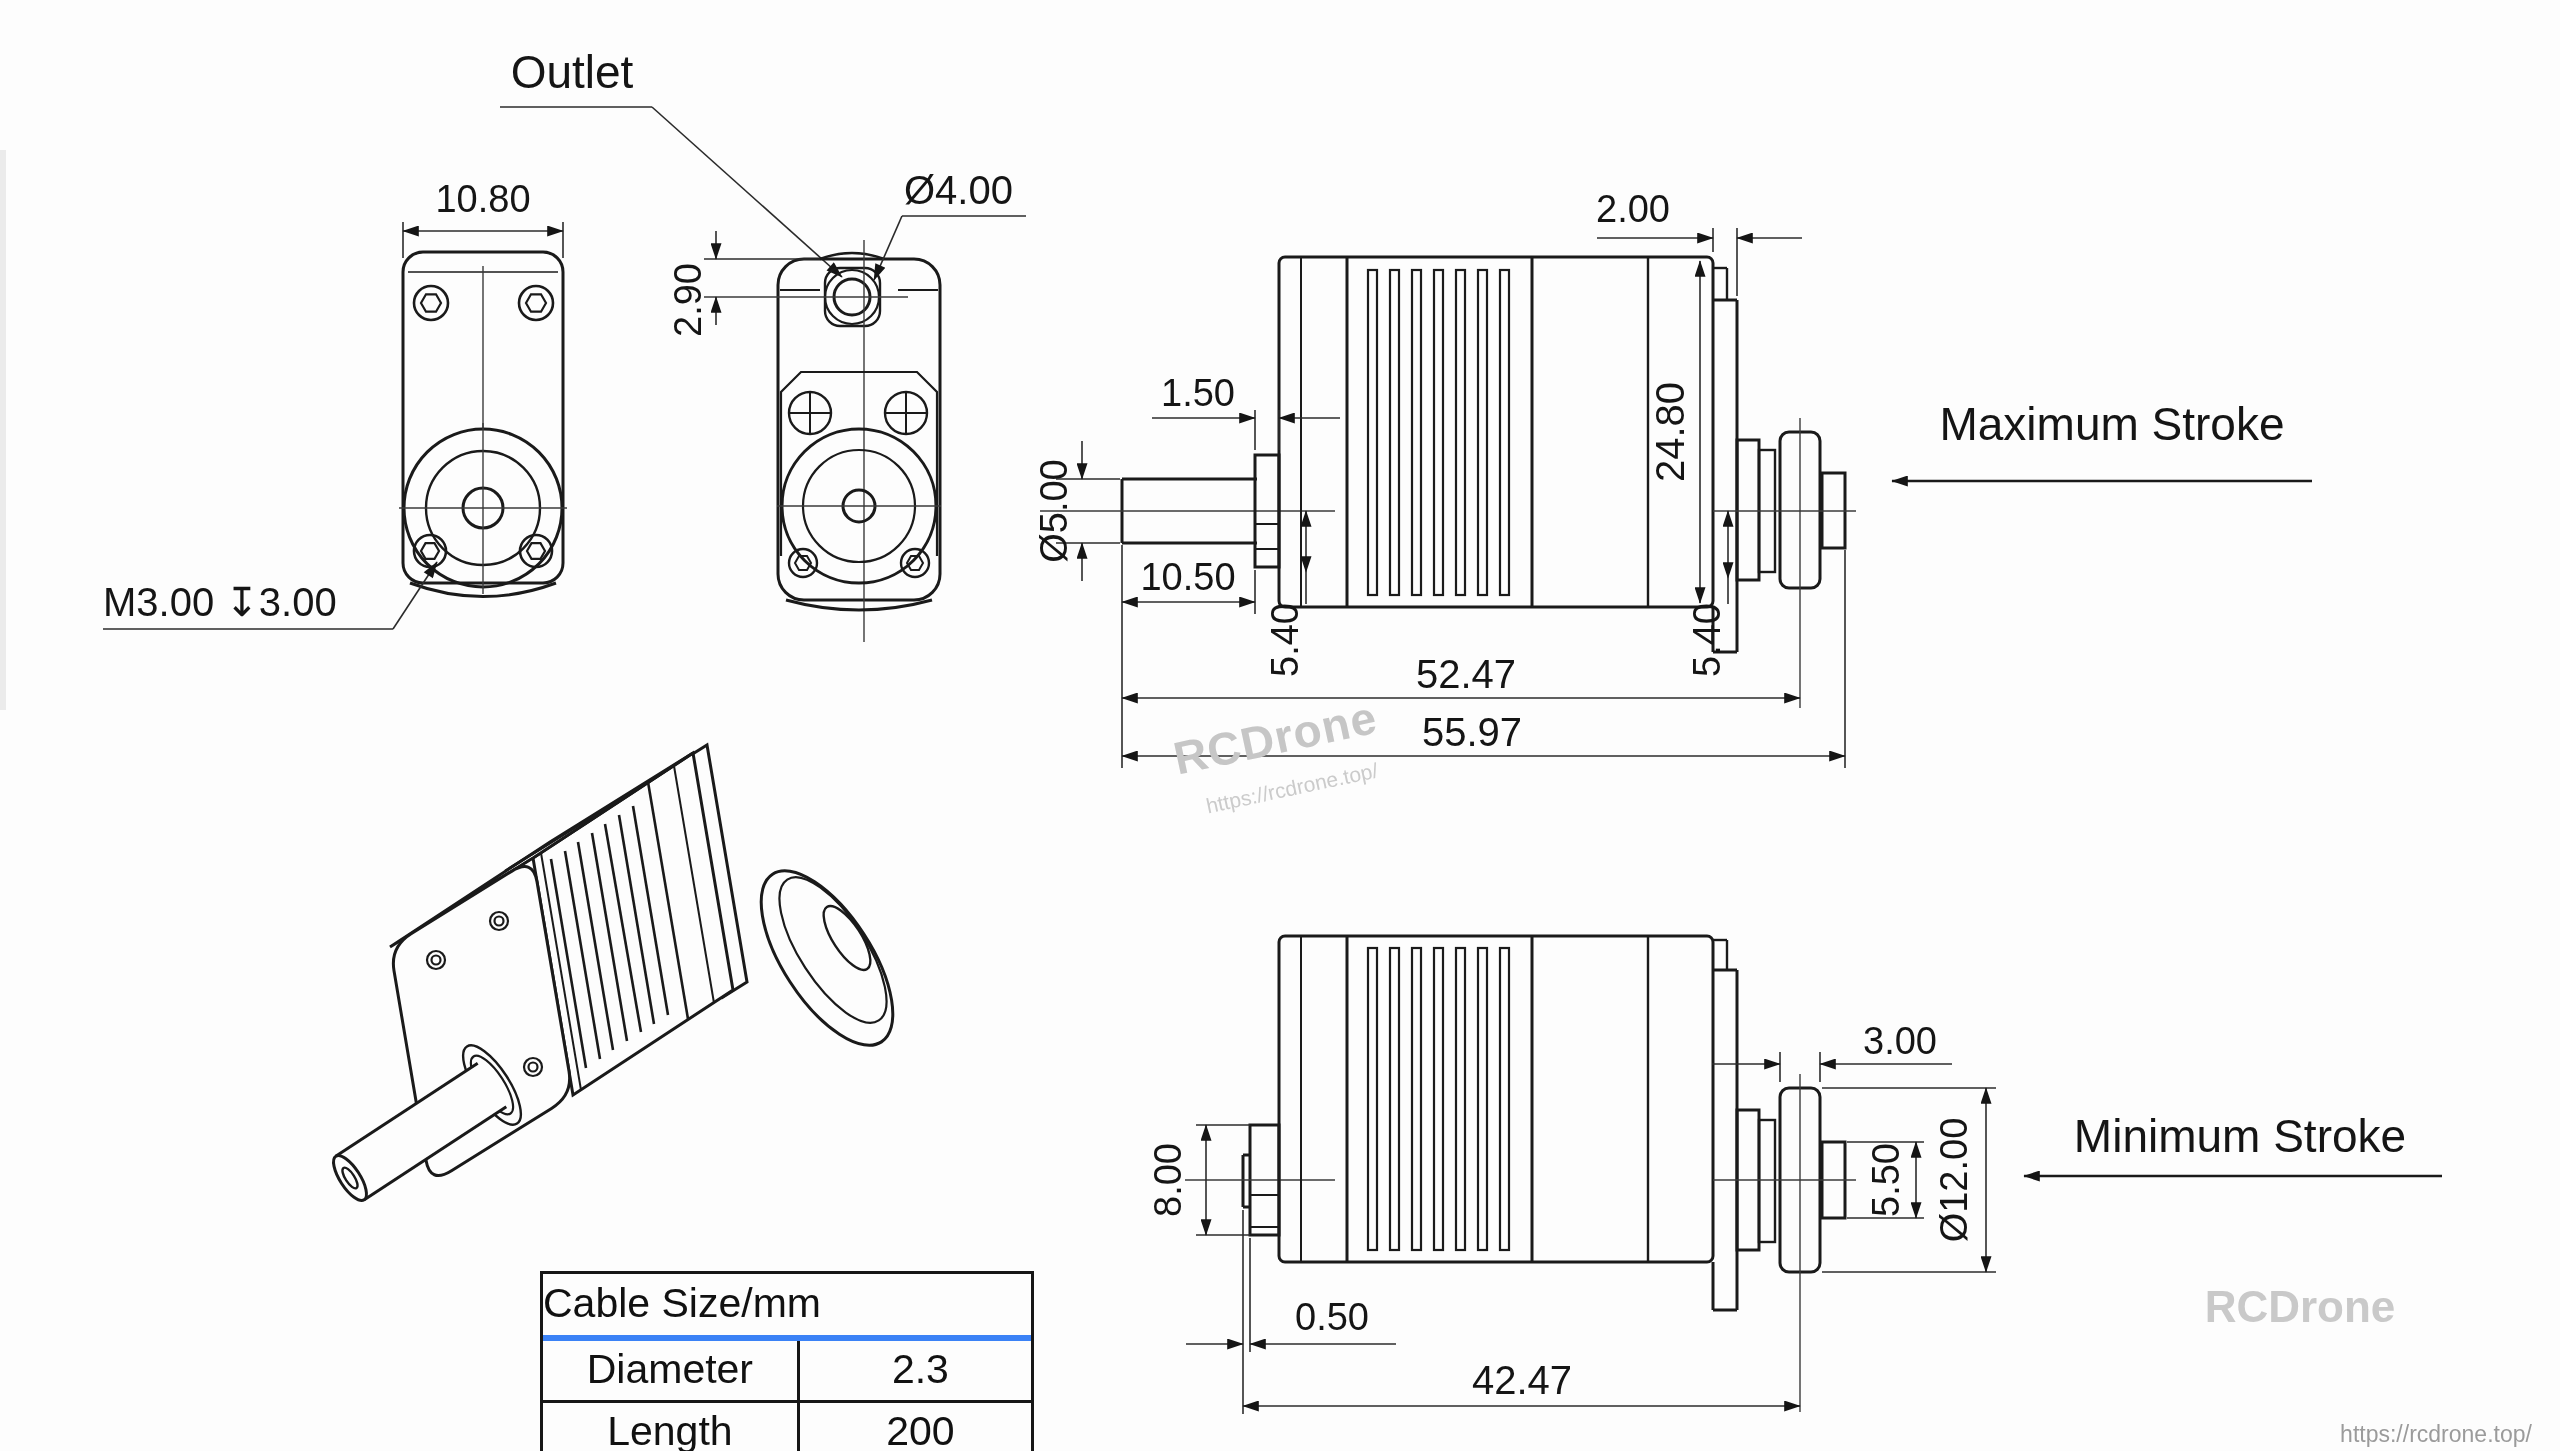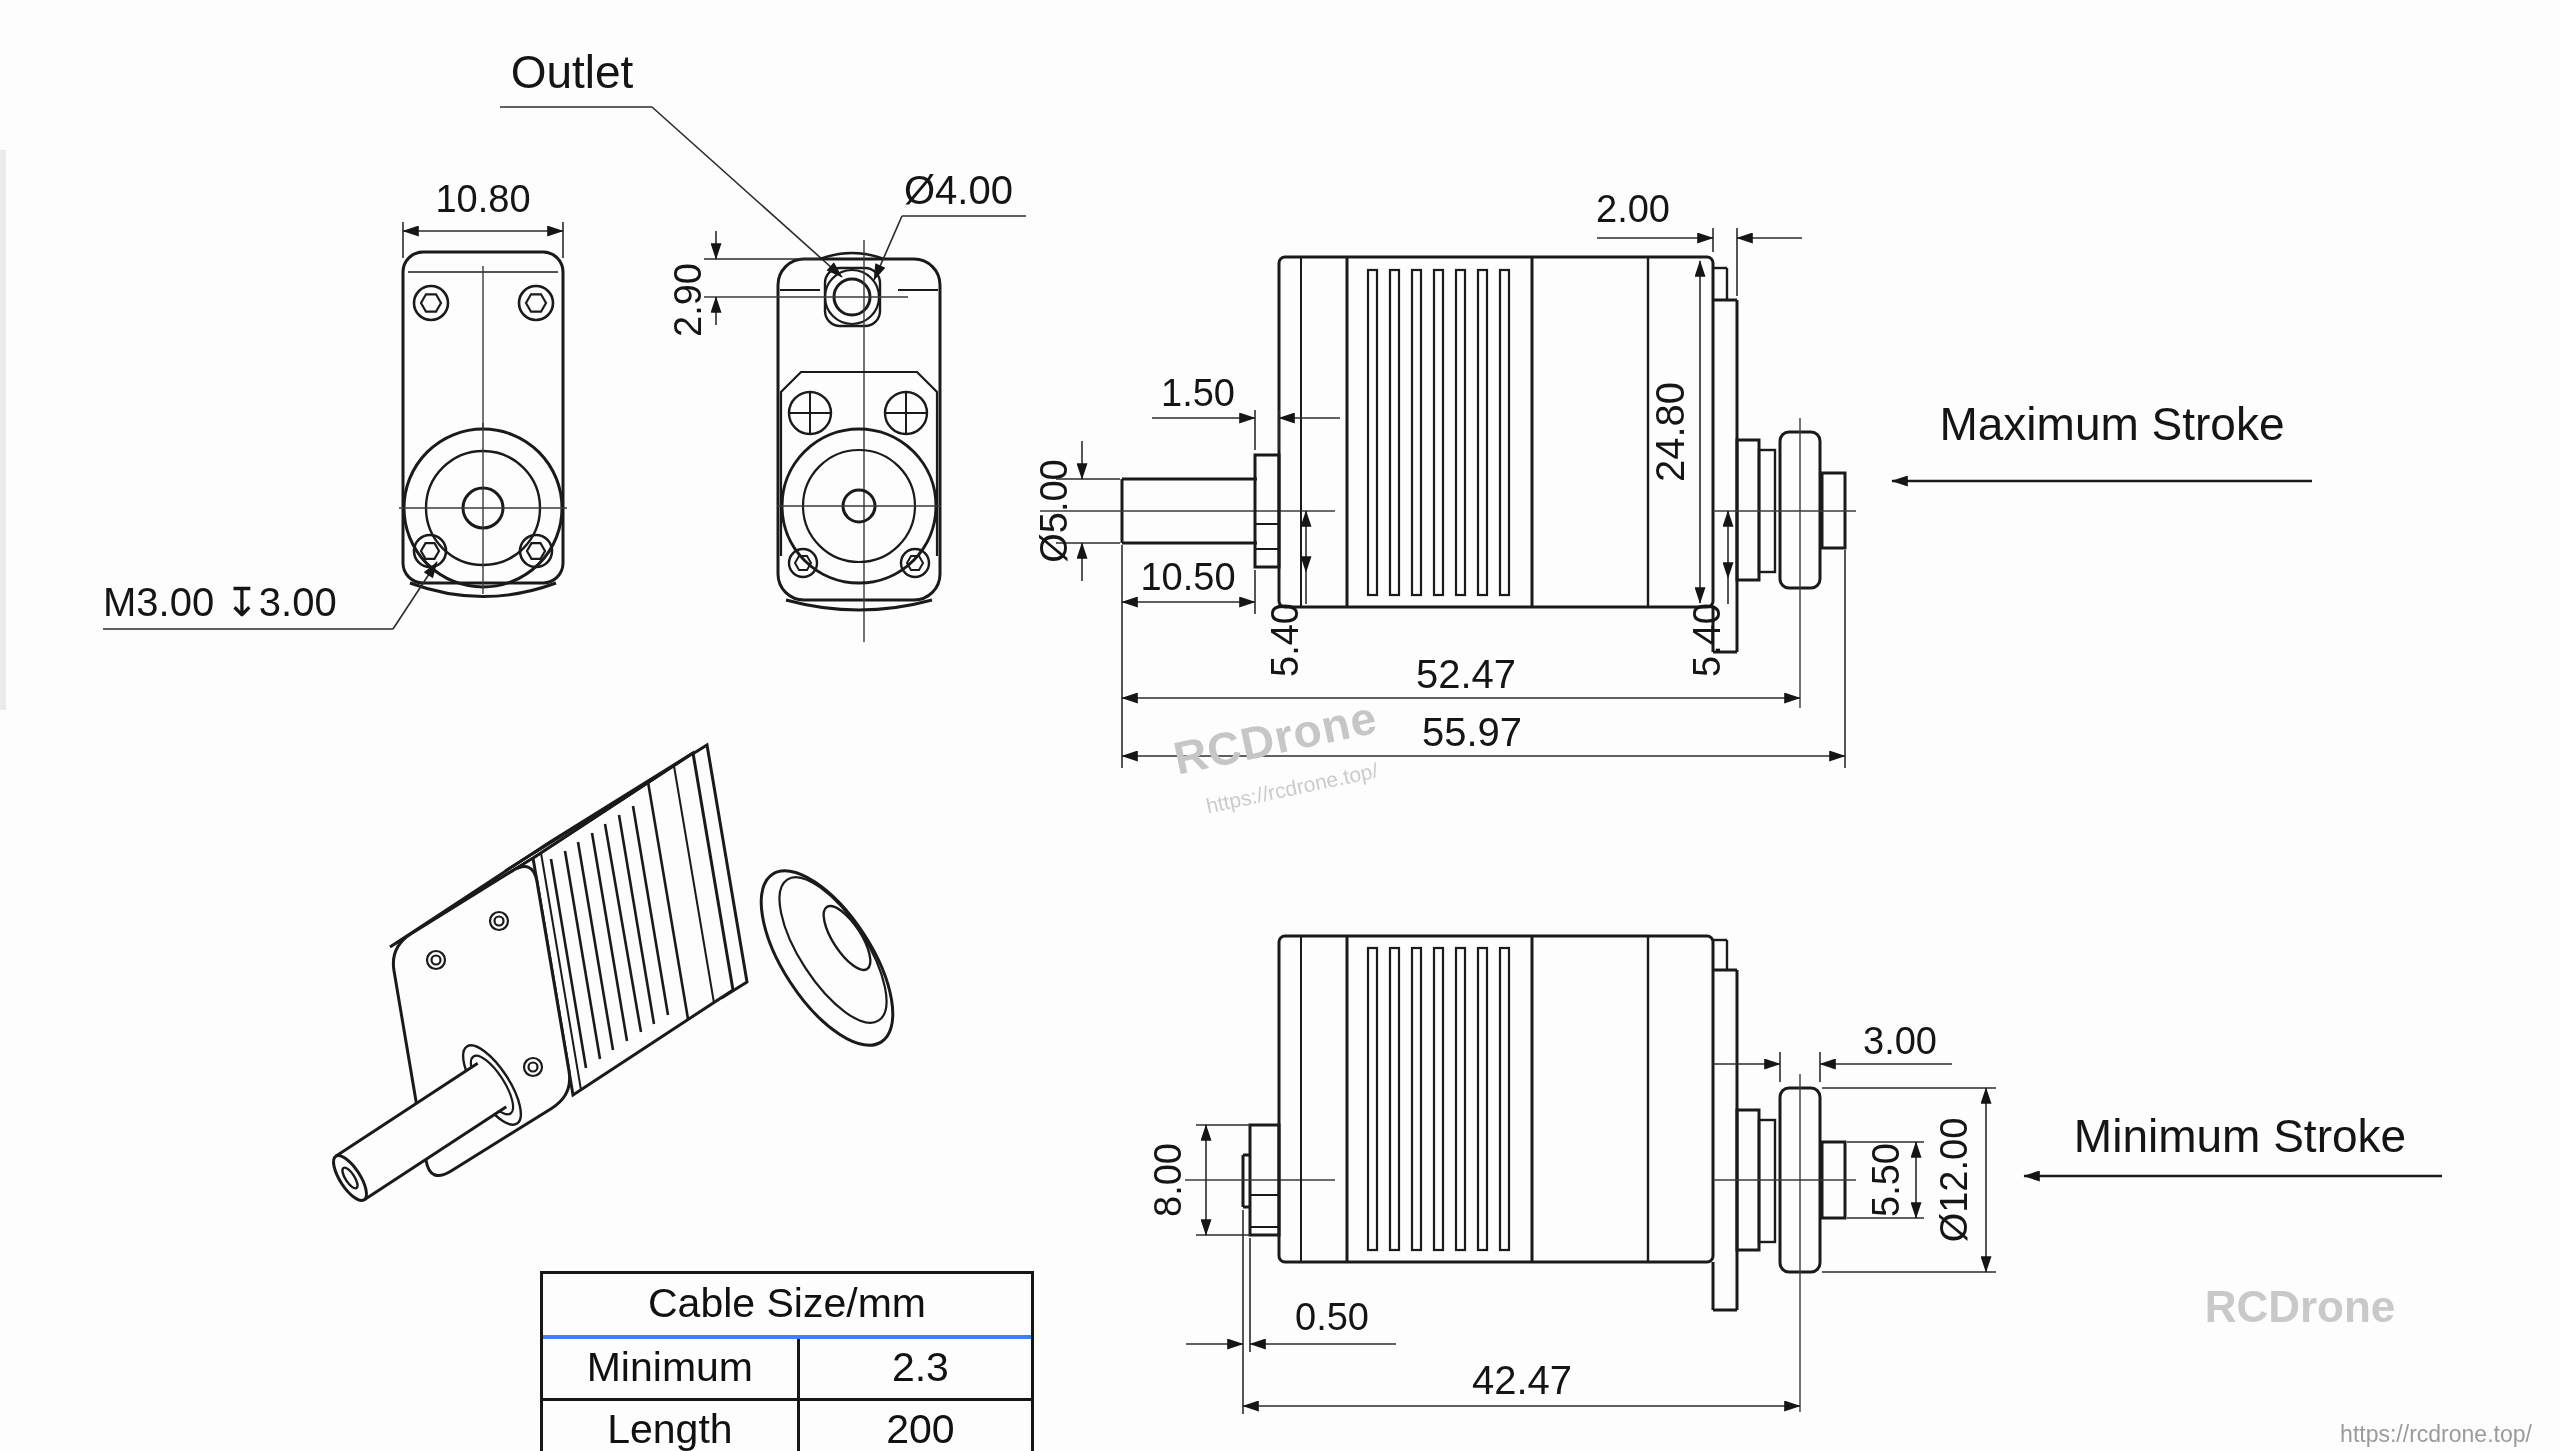--- a/index.html
+++ b/index.html
@@ -16,21 +16,21 @@
   .wm-url{font-size:21px;fill:#cbcbcb;}
   .wm-brand2{font-size:44px;fill:#c9c9c9;font-weight:bold;}
   .wm-url2{font-size:23px;fill:#9b9b9b;}
   
   .ctable{
     position:absolute;left:540px;top:1271px;width:488px;
     border:3px solid #161616;background:#fdfdfd;color:#111;
     font-size:41px;line-height:1;
   }
   .ct-header{
-    text-align:center;padding:9px 0 11px 0;border-bottom:4px solid #3b82f6;
+    text-align:left;padding:9px 0 11px 0;border-bottom:6px solid #3b82f6;
   }
   .ct-row{display:flex;border-bottom:3px solid #161616;}
   .ct-row:last-child{border-bottom:none;}
   .ct-label{width:52%;text-align:center;padding:8px 0 10px 0;border-right:3px solid #161616;}
   .ct-value{flex:1;text-align:center;padding:8px 0 10px 10px;}
 </style>
 </head>
 <body>
 
 <div id="stage">
@@ -374,21 +374,21 @@
     <text class="wm-url" x="1284" y="796" text-anchor="middle">https://rcdrone.top/</text>
   </g>
   <text class="wm-brand2" x="2300" y="1322" text-anchor="middle">RCDrone</text>
   <text class="wm-url2" x="2436" y="1442" text-anchor="middle">https://rcdrone.top/</text>
 </svg>
 
   
   <div class="ctable">
     <div class="ct-header">Cable Size/mm</div>
     <div class="ct-row">
-      <div class="ct-label">Minimum</div>
+      <div class="ct-label">Diameter</div>
       <div class="ct-value">2.3</div>
     </div>
     <div class="ct-row">
       <div class="ct-label">Length</div>
       <div class="ct-value">200</div>
     </div>
   </div>
 </div>
 
 </body></html>

